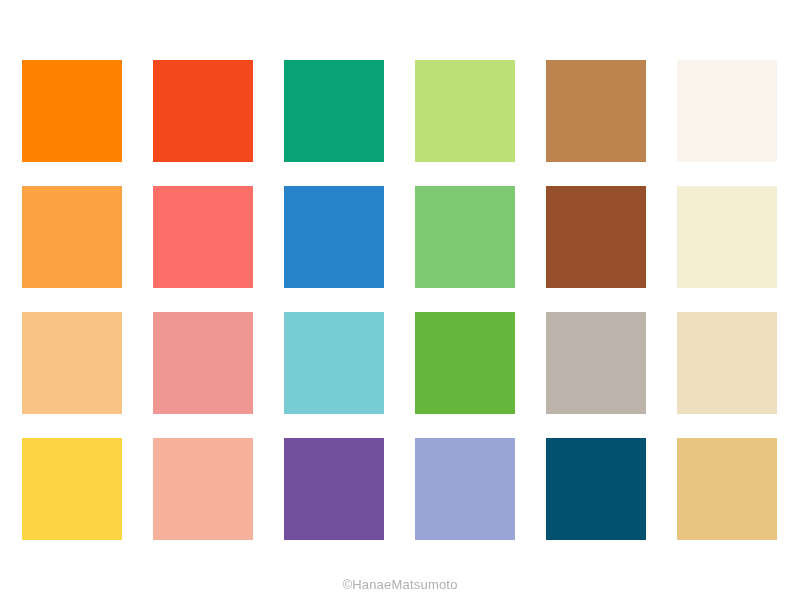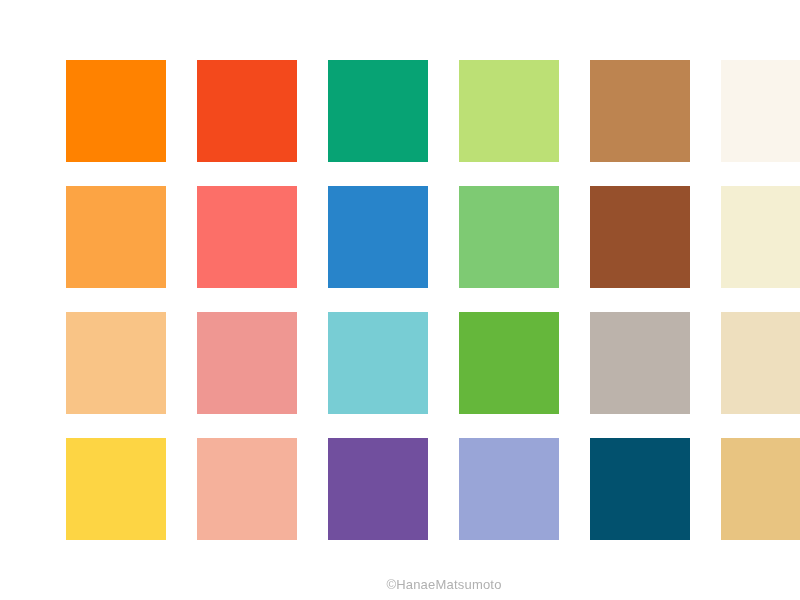--- a/index.html
+++ b/index.html
@@ -13,21 +13,20 @@
     font-family: "Liberation Sans", sans-serif;
     overflow: hidden;
     position: relative;
   }
 
   #palette-page {
     position: relative;
     width: 664px;
     height: 600px;
     background: #FFFFFF;
-    margin-left: 44px;
   }
 
   #swatch-grid {
     position: absolute;
     left: 22px;
     top: 60px;
     width: 756px;
     display: grid;
     grid-template-columns: repeat(6, 100px);
     grid-template-rows: repeat(4, 102px);

